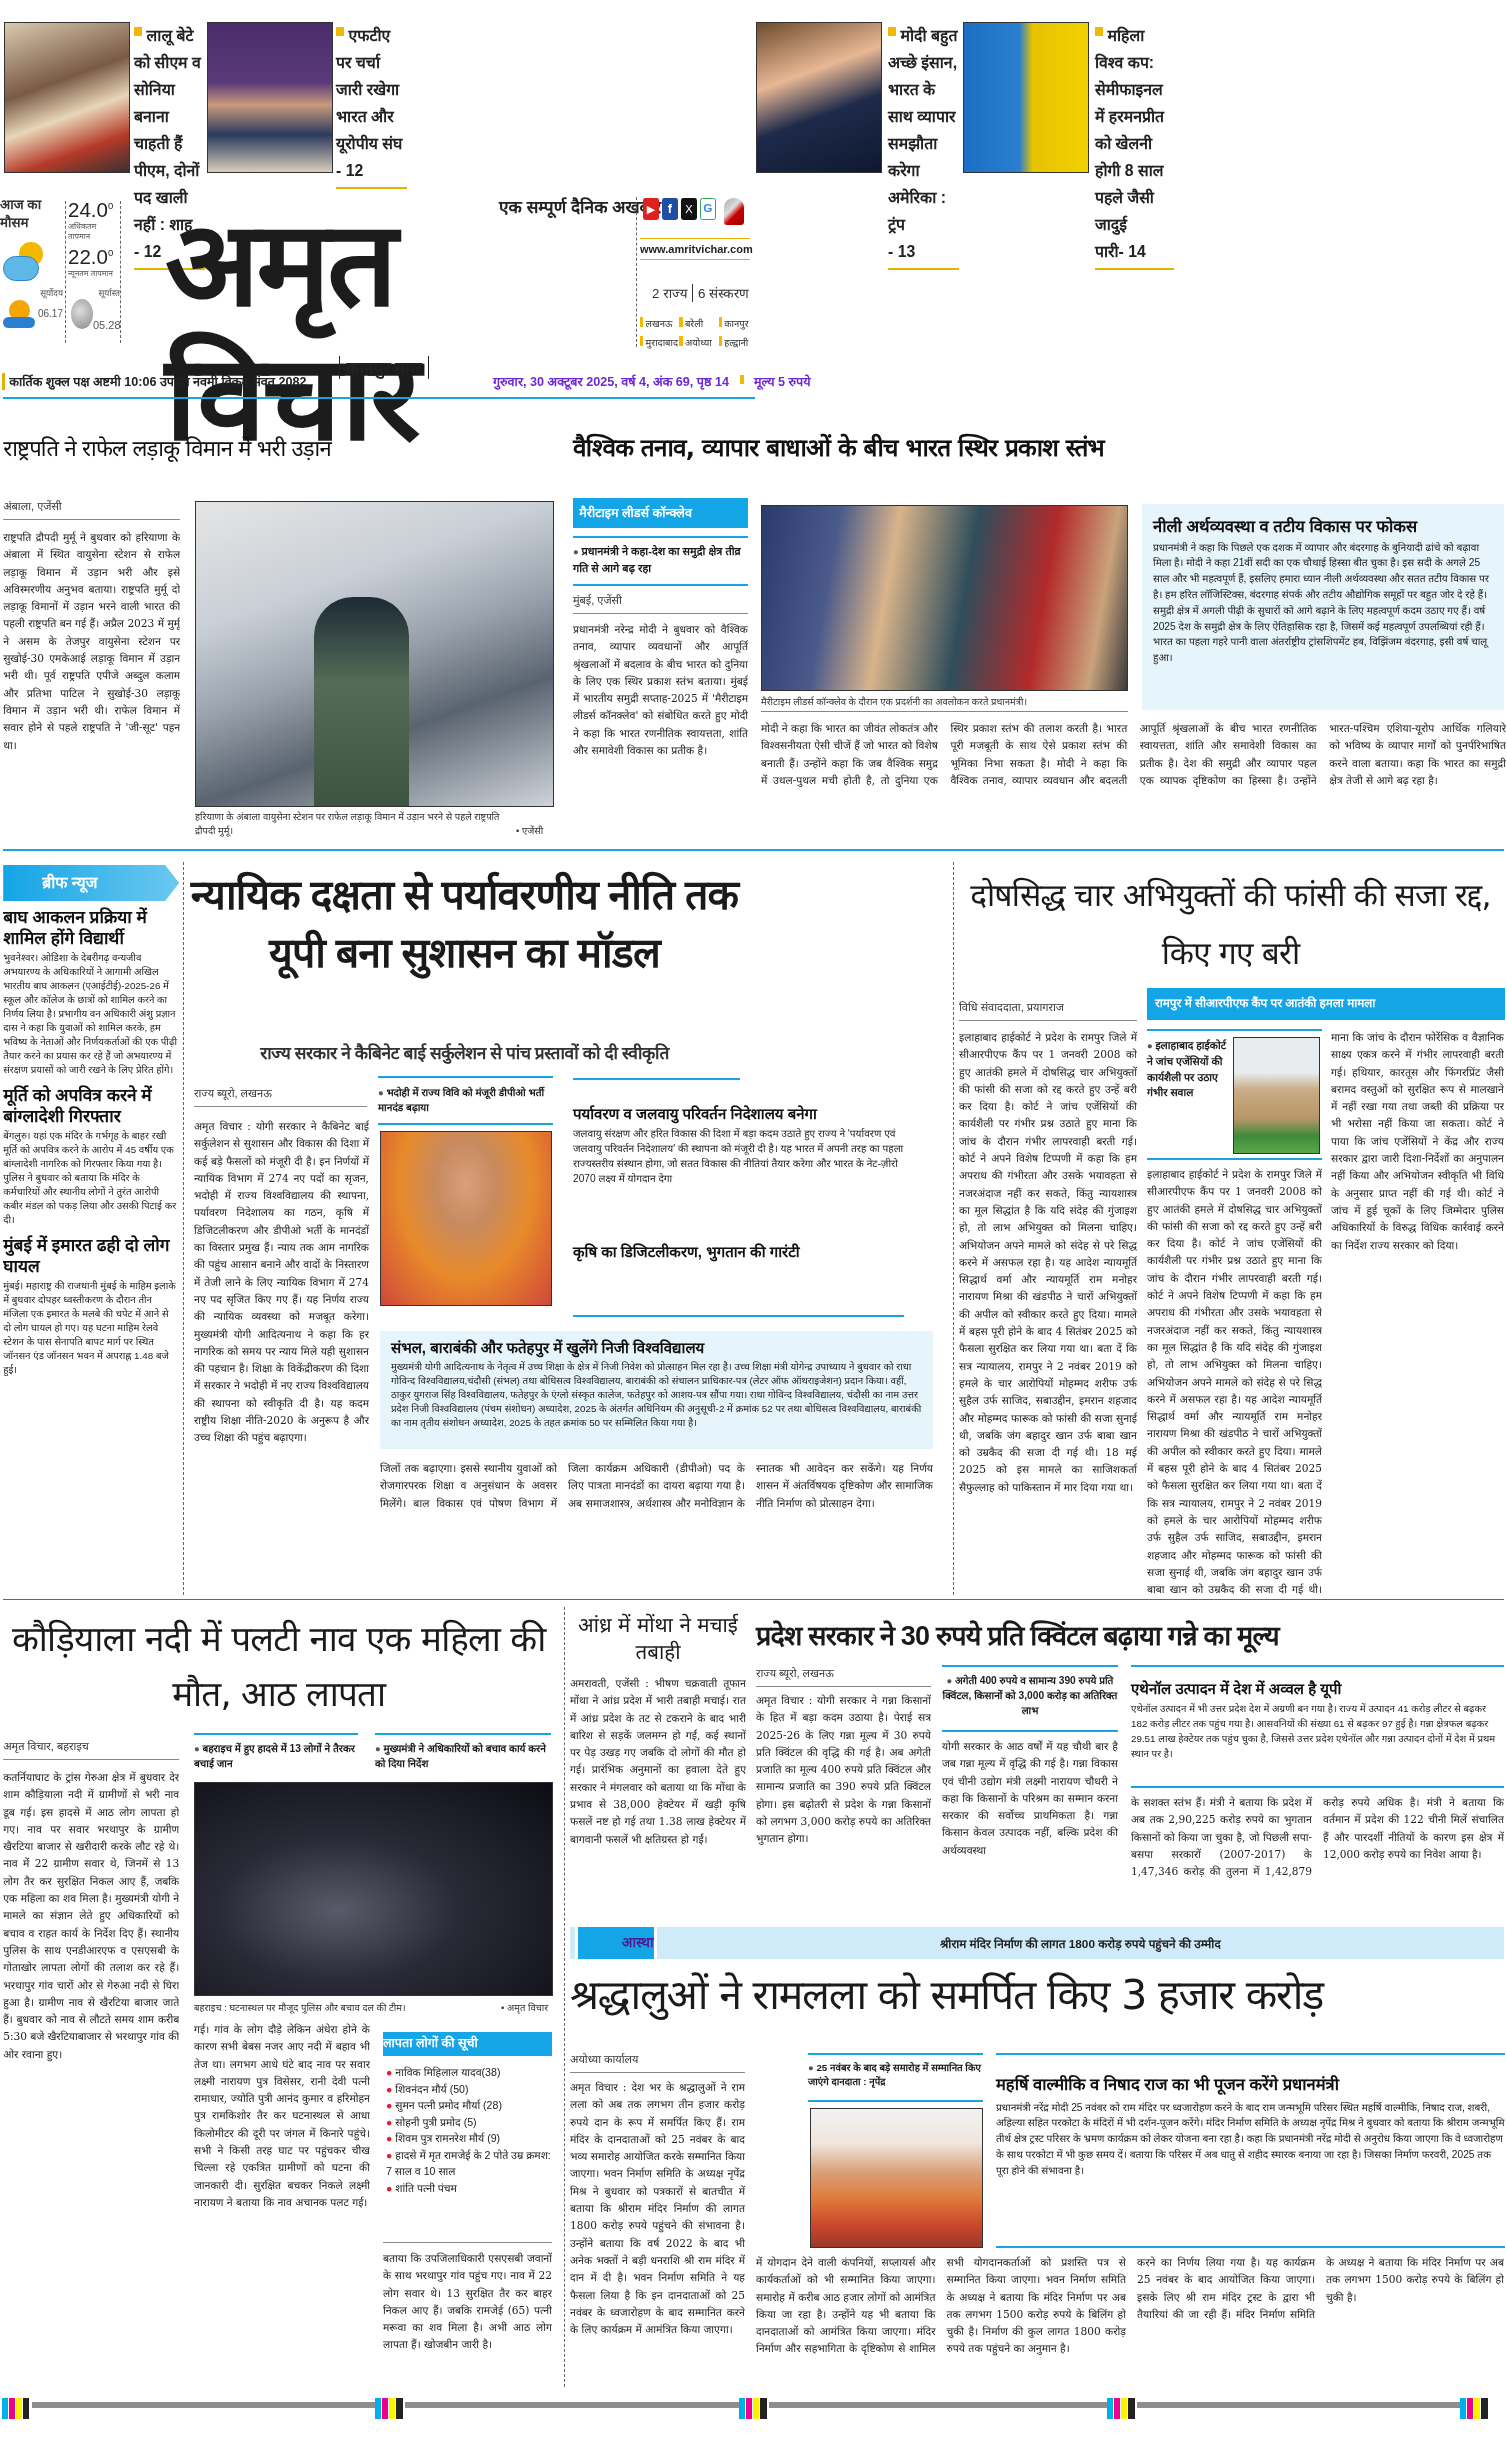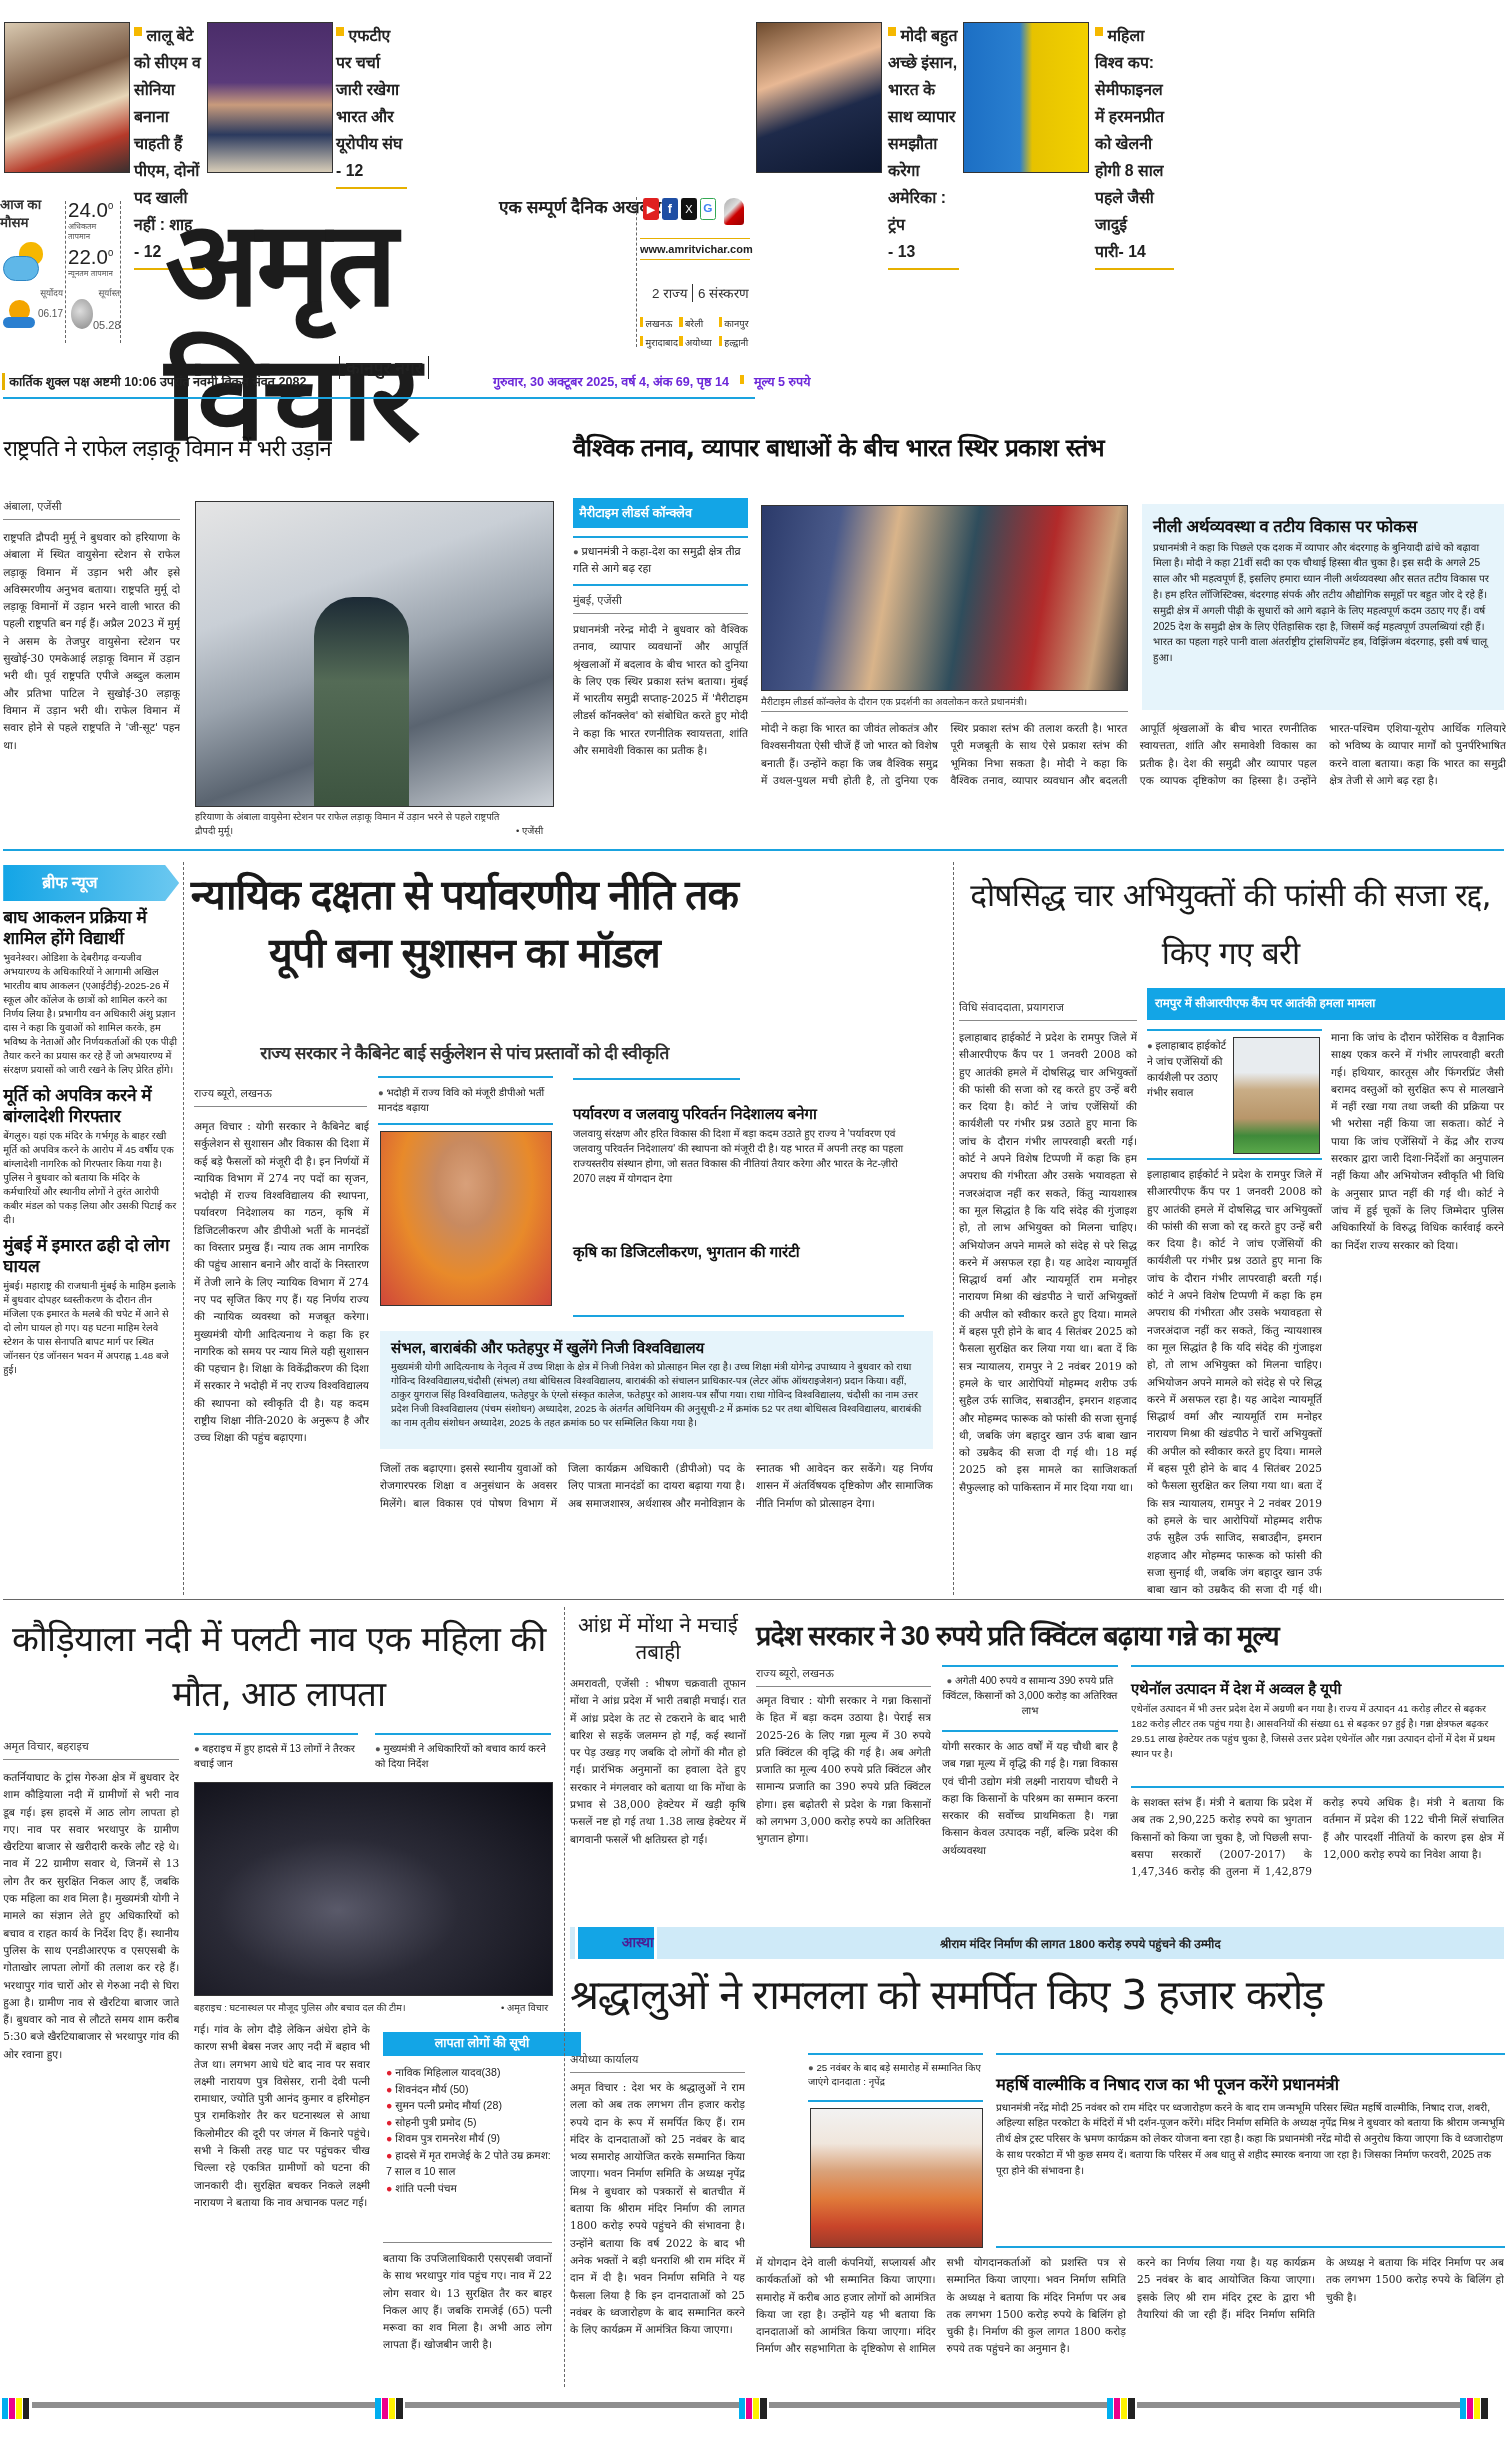--- a/index.html
+++ b/index.html
@@ -8,21 +8,21 @@
 .photo{position:absolute;overflow:hidden;border:0.8px solid #333}
 .sq{display:inline-block;width:7.9px;height:9.5px;background:#f5b800;margin-right:4.7px;vertical-align:top;margin-top:4.7px}
 .teaser{position:absolute;top:22px;font-size:15.8px;font-weight:bold;line-height:27px;color:#222;border-bottom:2.4px solid #e6b000;padding-bottom:3.2px}
 .teaser .pg{display:block;font-weight:bold}
 .blue-tag{background:#13a5e6;color:#fff;font-weight:bold}
 .hline{position:absolute;height:2.4px;background:#1aa3df}
 .grey-rule{position:absolute;height:0.8px;background:#888}
 .vdash{position:absolute;width:0;border-left:0.8px dashed #666}
 .body-text{font-family:"DejaVu Serif",serif;font-size:10.6px;line-height:17.3px;text-align:justify;color:#222}
 .dateline{font-size:11px;color:#333;border-bottom:0.8px solid #888;padding-bottom:6.3px}
-.bullet-head{font-size:11.8px;font-weight:normal;line-height:17.3px}
+.bullet-head{font-size:11.8px;font-weight:bold;line-height:17.3px}
 .bullet-head:before{content:"● ";color:#555;font-size:9.5px}
 .sect-h{font-weight:bold;color:#111}
 .light-blue{background:#e6f4fb}
 .caption{font-size:9.5px;color:#333}
 .reg{position:absolute;top:2398px;height:15.8px;display:flex}
 .reg span{width:6.3px;height:20.5px;display:block;margin-right:0.8px}
 .regbar{position:absolute;top:2402px;height:6.3px;background:#8e8e8e}
 </style>
 </head>
 <body>
@@ -202,21 +202,21 @@
 <div class="abs dateline" style="left:3.2px;top:1738px;width:176px">अमृत विचार, बहराइच</div>
 <div class="hline" style="left:194px;top:1733px;width:164px"></div>
 <div class="abs bullet-head" style="left:194px;top:1741px;width:164px;font-size:10.2px;line-height:15px">बहराइच में हुए हादसे में 13 लोगों ने तैरकर बचाई जान</div>
 <div class="hline" style="left:375px;top:1733px;width:176px"></div>
 <div class="abs bullet-head" style="left:375px;top:1741px;width:176px;font-size:10.2px;line-height:15px">मुख्यमंत्री ने अधिकारियों को बचाव कार्य करने को दिया निर्देश</div>
 <div class="photo" style="left:194px;top:1782px;width:359px;height:214px;background:radial-gradient(ellipse at 40% 60%,#5a5a6a 0%,#2a2a36 40%,#0c0c14 100%)"></div>
 <div class="abs caption" style="left:194px;top:2001px;width:299px">बहराइच : घटनास्थल पर मौजूद पुलिस और बचाव दल की टीम।</div>
 <div class="abs caption" style="left:501px;top:2001px">• अमृत विचार</div>
 <div class="abs body-text" style="left:3.2px;top:1769px;width:176px;height:614px;overflow:hidden">कतर्नियाघाट के ट्रांस गेरुआ क्षेत्र में बुधवार देर शाम कौड़ियाला नदी में ग्रामीणों से भरी नाव डूब गई। इस हादसे में आठ लोग लापता हो गए। नाव पर सवार भरथापुर के ग्रामीण खैरटिया बाजार से खरीदारी करके लौट रहे थे। नाव में 22 ग्रामीण सवार थे, जिनमें से 13 लोग तैर कर सुरक्षित निकल आए हैं, जबकि एक महिला का शव मिला है। मुख्यमंत्री योगी ने मामले का संज्ञान लेते हुए अधिकारियों को बचाव व राहत कार्य के निर्देश दिए हैं। स्थानीय पुलिस के साथ एनडीआरएफ व एसएसबी के गोताखोर लापता लोगों की तलाश कर रहे हैं। भरथापुर गांव चारों ओर से गेरुआ नदी से घिरा हुआ है। ग्रामीण नाव से खैरटिया बाजार जाते हैं। बुधवार को नाव से लौटते समय शाम करीब 5:30 बजे खैरटियाबाजार से भरथापुर गांव की ओर रवाना हुए।</div>
 <div class="abs body-text" style="left:194px;top:2021px;width:176px;height:362px;overflow:hidden">गई। गांव के लोग दौड़े लेकिन अंधेरा होने के कारण सभी बेबस नजर आए नदी में बहाव भी तेज था। लगभग आधे घंटे बाद नाव पर सवार लक्ष्मी नारायण पुत्र विसेसर, रानी देवी पत्नी रामाधार, ज्योति पुत्री आनंद कुमार व हरिमोहन पुत्र रामकिशोर तैर कर घटनास्थल से आधा किलोमीटर की दूरी पर जंगल में किनारे पहुंचे। सभी ने किसी तरह घाट पर पहुंचकर चीख चिल्ला रहे एकत्रित ग्रामीणों को घटना की जानकारी दी। सुरक्षित बचकर निकले लक्ष्मी नारायण ने बताया कि नाव अचानक पलट गई।</div>
-<div class="abs blue-tag" style="left:383px;top:2032px;width:198px;height:23.6px;line-height:23.6px;text-align:center;font-size:12.6px">लापता लोगों की सूची</div>
+<div class="abs blue-tag" style="left:383px;top:2032px;width:169px;height:23.6px;line-height:23.6px;text-align:left;font-size:12.6px">लापता लोगों की सूची</div>
 <ul class="abs" style="left:386px;top:2064px;width:167px;list-style:none;font-size:10.6px;line-height:16.5px;color:#222">
   <li><span style="color:#e02030">● </span><span>नाविक मिहिलाल यादव(38)</span></li>
   <li><span style="color:#e02030">● </span><span>शिवनंदन मौर्य (50)</span></li>
   <li><span style="color:#e02030">● </span><span>सुमन पत्नी प्रमोद मौर्या (28)</span></li>
   <li><span style="color:#e02030">● </span><span>सोहनी पुत्री प्रमोद (5)</span></li>
   <li><span style="color:#e02030">● </span><span>शिवम पुत्र रामनरेश मौर्य (9)</span></li>
   <li><span style="color:#e02030">● </span><span>हादसे में मृत रामजेई के 2 पोते उम्र क्रमश: 7 साल व 10 साल</span></li>
   <li><span style="color:#e02030">● </span><span>शांति पत्नी पंचम</span></li>
 </ul>
 <div class="grey-rule" style="left:383px;top:2242px;width:169px"></div>

